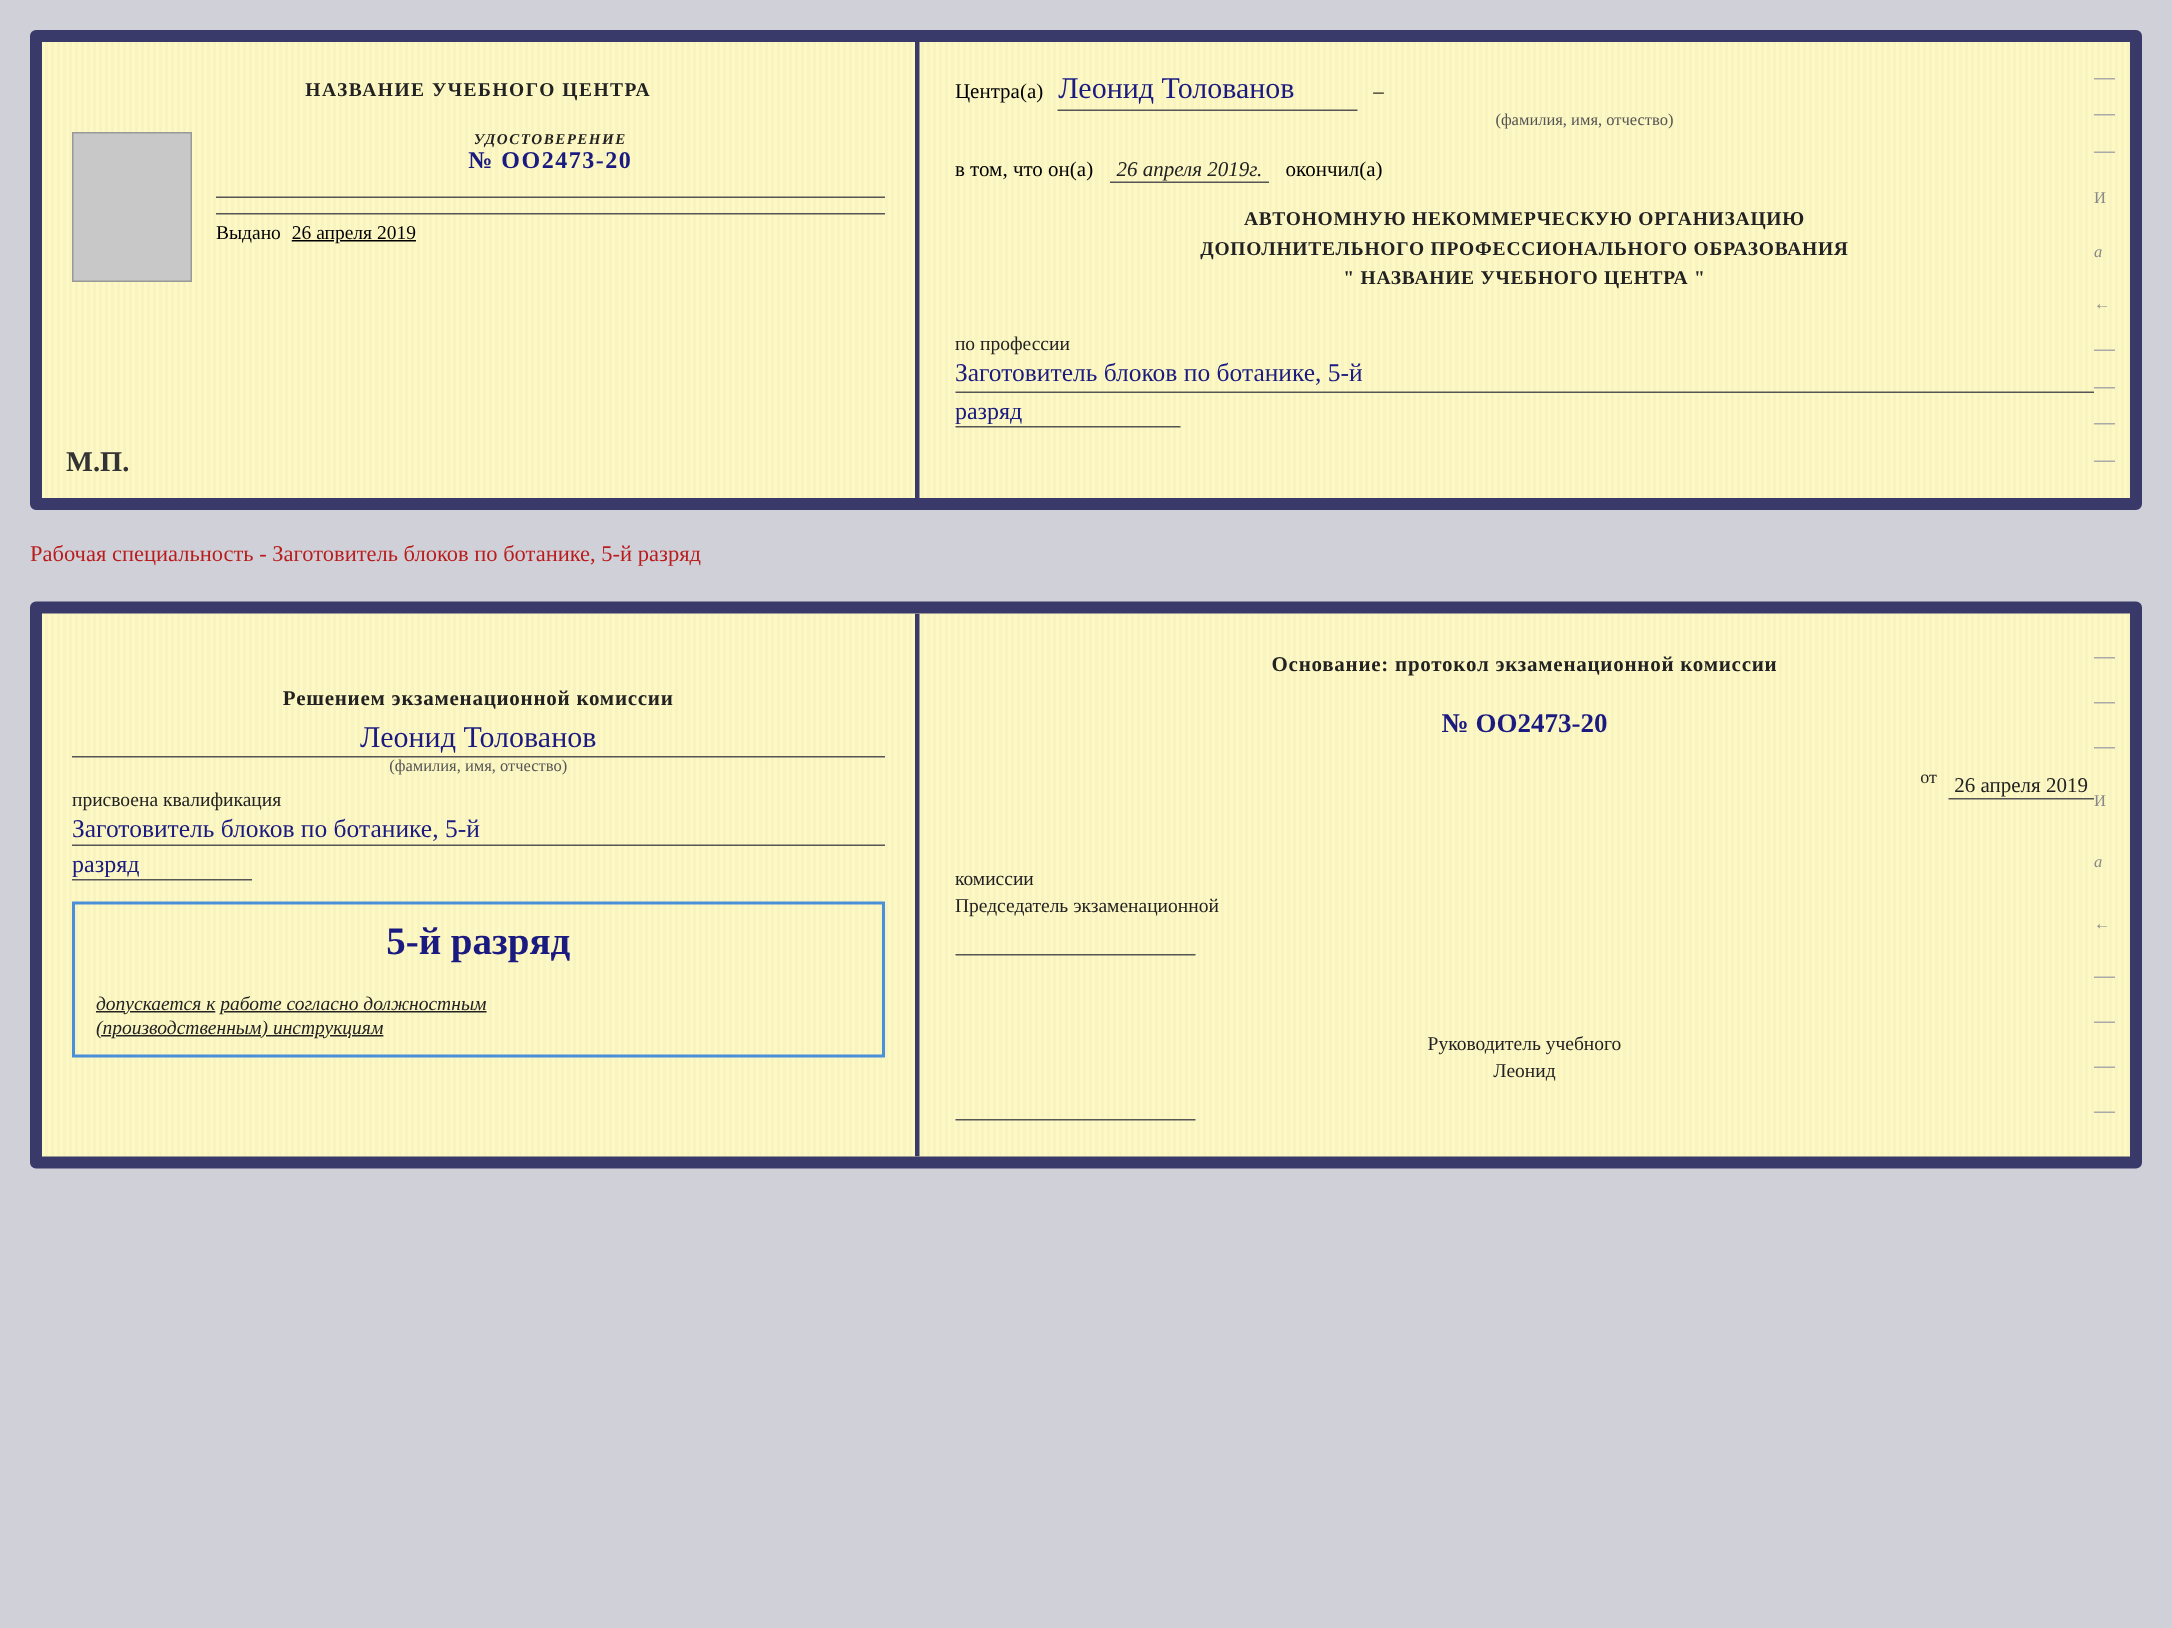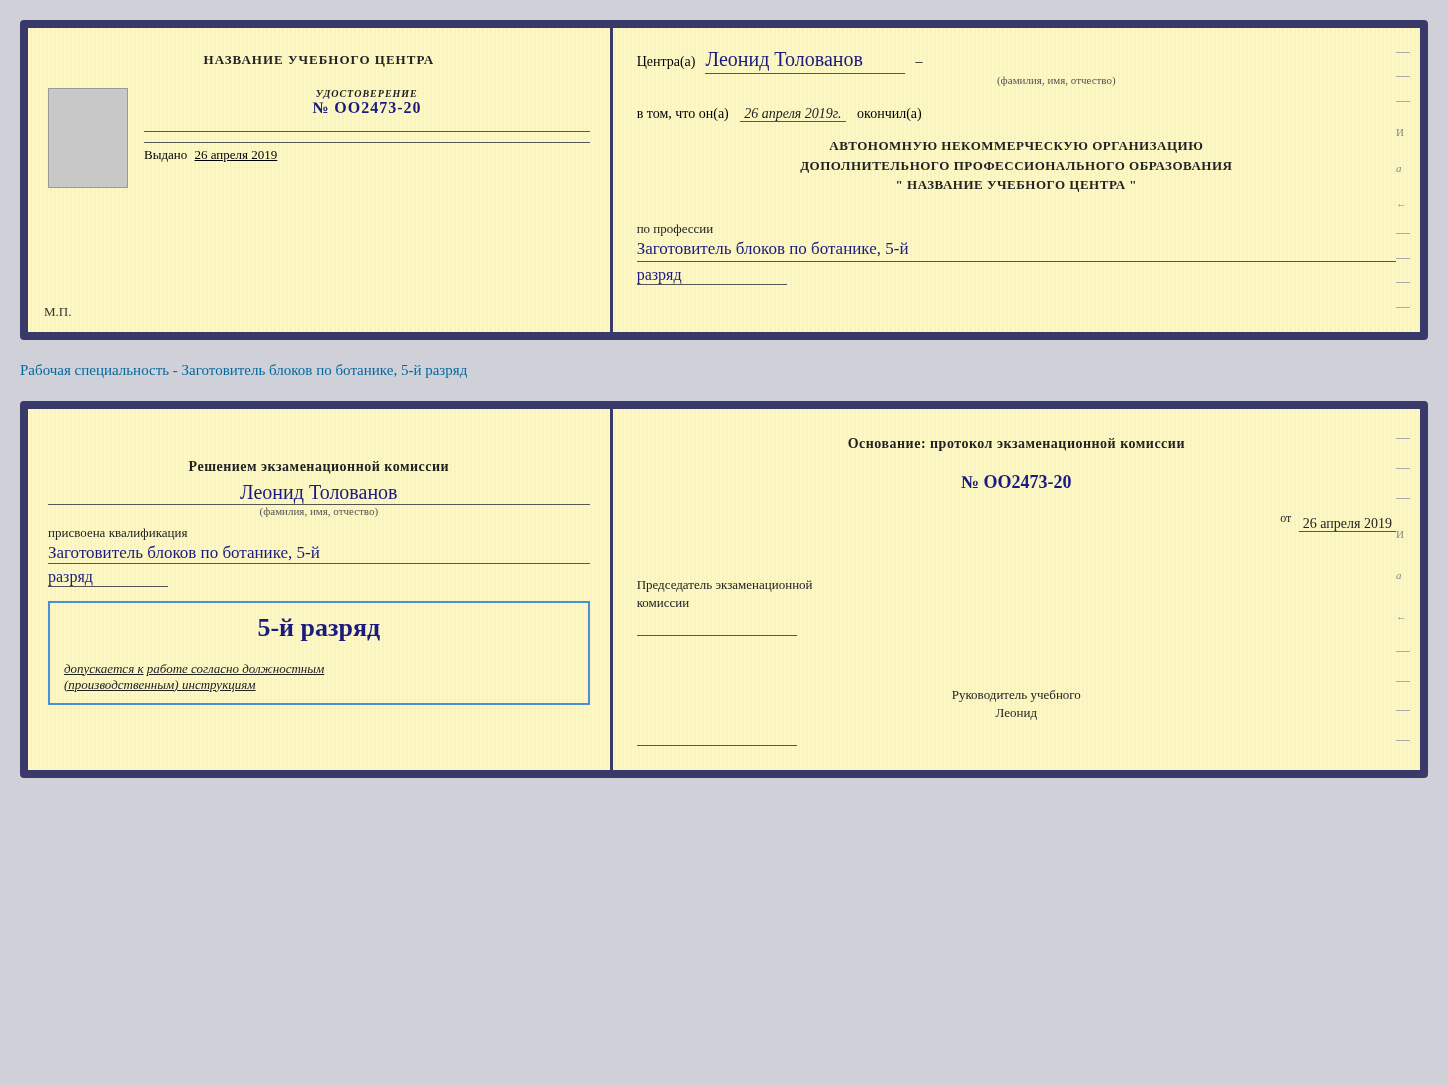--- a/index.html
+++ b/index.html
@@ -110,22 +110,23 @@
       font-size: 13px;
       border-top: 1px solid #555;
       padding-top: 4px;
       margin-top: 10px;
     }
 
     .cert1-mp {
       position: absolute;
       bottom: 12px;
       left: 16px;
-      font-size: 13px;
+      font-size: 19px;
       color: #333;
+      font-weight: bold;
     }
 
     .cert1-recipient-name {
       font-size: 20px;
       color: #1a1a80;
       font-family: 'Segoe Script', cursive, serif;
       border-bottom: 1px solid #555;
       display: inline-block;
       min-width: 200px;
       padding-bottom: 2px;
@@ -174,21 +175,21 @@
       font-family: 'Segoe Script', cursive, serif;
       border-bottom: 1px solid #555;
       display: inline-block;
       min-width: 150px;
       margin-top: 4px;
     }
 
     
     .specialty-label {
       font-size: 15px;
-      color: #0369a1;
+      color: #b91c1c;
       padding: 4px 0;
     }
 
     
     .cert2-decision {
       font-size: 14px;
       font-weight: bold;
       letter-spacing: 0.5px;
       text-align: center;
       color: #222;
@@ -421,22 +422,22 @@
 
       <div class="cert2-protocol-number">№  OO2473-20</div>
 
       <div class="cert2-from-line" style="text-align:right;">
         <span style="font-size:12px; vertical-align:super;">от</span>
         <span class="cert2-from-date" style="font-size:14px; margin-left:4px;">26 апреля 2019</span>
       </div>
 
       <div style="margin-top:16px;">
         <div class="cert2-chairman">
+          <div>комиссии</div>
           <div>Председатель экзаменационной</div>
-          <div>комиссии</div>
         </div>
         <div class="cert2-sign-line"></div>
       </div>
 
       <div style="margin-top:20px;">
         <div class="cert2-director">
           <div>Руководитель учебного</div>
           <div>Леонид</div>
         </div>
         <div class="cert2-sign-line"></div>

